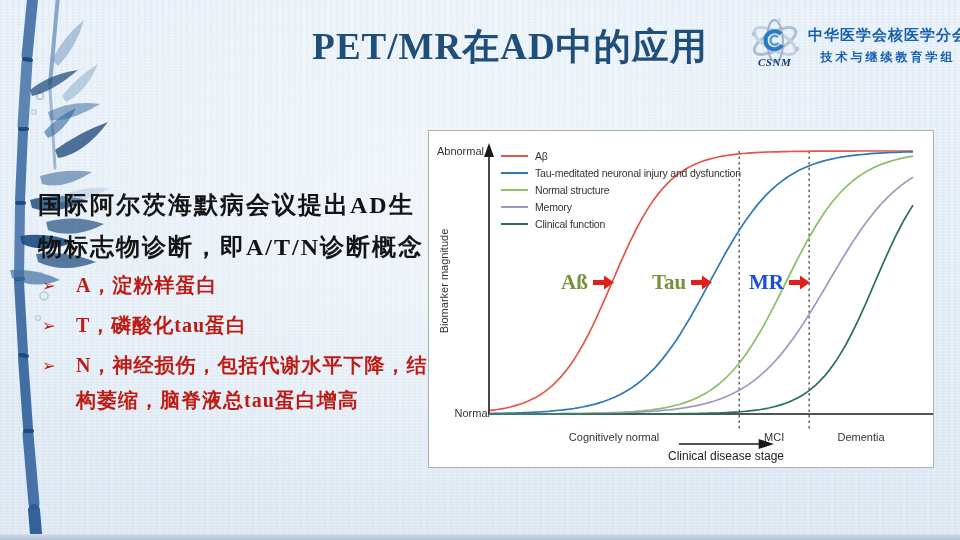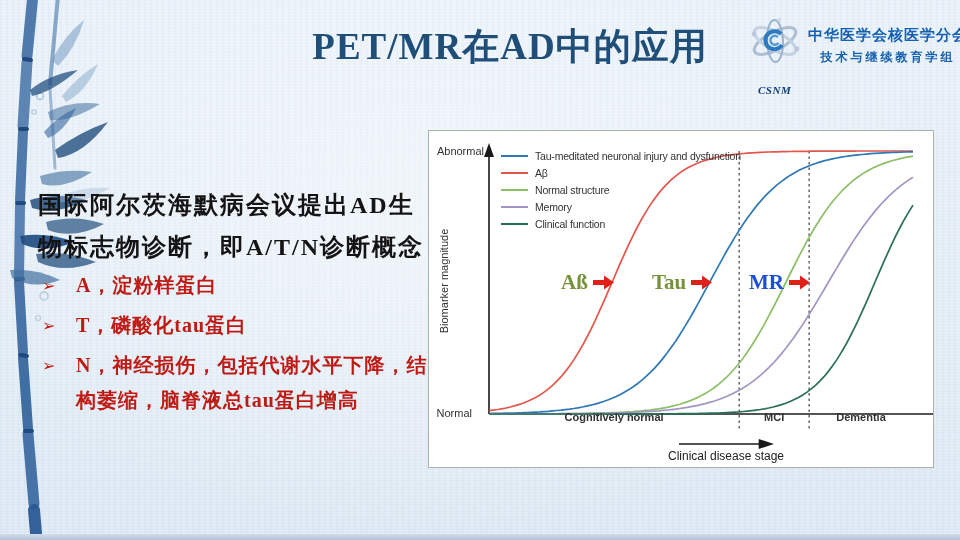--- a/index.html
+++ b/index.html
@@ -15,45 +15,45 @@
   .bottom-strip{position:absolute;left:0;bottom:0;width:960px;height:6px;
     background:linear-gradient(180deg,#cfdbe8,#b3c4d7);}
   
   .title{position:absolute;left:160px;top:22px;width:700px;text-align:center;
     font-family:"Liberation Serif",serif;font-weight:bold;font-size:37px;
     color:#1f4e79;letter-spacing:1px;}
   
   .logo{position:absolute;left:748px;top:14px;width:205px;height:58px;display:flex;align-items:flex-start;}
   .logo-badge{position:relative;width:56px;height:58px;flex:0 0 auto;}
   .logo-csnm{position:absolute;left:10px;top:42px;font-family:"Liberation Serif",serif;
-    font-style:italic;font-weight:bold;font-size:11px;color:#123f7c;letter-spacing:.5px;margin-top:28px;}
+    font-style:italic;font-weight:bold;font-size:11px;color:#123f7c;letter-spacing:.5px;}
   .logo-text{margin-left:4px;padding-top:12px;}
   .logo-line1{font-weight:bold;font-size:15px;color:#1660b0;letter-spacing:1px;white-space:nowrap;}
   .logo-line2{font-weight:bold;font-size:12px;color:#1660b0;letter-spacing:3px;margin-top:4px;text-align:center;white-space:nowrap;}
   
   .intro{position:absolute;left:38px;top:184px;width:400px;
     font-family:"Liberation Serif",serif;font-weight:bold;font-size:24px;color:#141414;
     letter-spacing:2px;line-height:42px;}
   .bullets{position:absolute;left:42px;top:268px;width:400px;list-style:none;margin:0;padding:0;}
   .bullets li{display:flex;margin-bottom:5px;}
   .bullet-marker{flex:0 0 34px;color:#bf1b15;font-size:16px;line-height:35px;font-family:"DejaVu Sans",sans-serif;}
   .bullet-text{flex:1;font-family:"Liberation Serif",serif;font-weight:bold;font-size:20px;
     color:#bf1b15;letter-spacing:1px;line-height:35px;}
   
   .chart-panel{position:absolute;left:428px;top:130px;width:506px;height:338px;
     background:#ffffff;border:1px solid #a7b5a8;box-sizing:border-box;}
   .chart-abs{position:absolute;color:#333;}
   .y-top-label{left:0;top:14px;width:55px;text-align:right;font-size:11px;}
-  .y-bottom-label{left:0;top:276px;width:43px;text-align:right;font-size:11px;}
+  .y-bottom-label{left:0;top:276px;width:61px;text-align:right;font-size:11px;}
   .ylabel{left:15px;top:150px;transform:translate(-50%,-50%) rotate(-90deg);font-size:11px;white-space:nowrap;}
   .legend{position:absolute;left:72px;top:16px;}
   .legend-row{display:flex;align-items:center;height:17px;}
   .legend-swatch{width:27px;height:0;border-top:2px solid #000;margin-right:7px;}
   .legend-label{font-size:10.5px;color:#333;white-space:nowrap;letter-spacing:-.2px;}
-  .stage-label{position:absolute;transform:translateX(-50%);font-size:11px;color:#333;top:280px;white-space:nowrap;font-weight:bold;}
+  .stage-label{position:absolute;transform:translateX(-50%);font-size:11px;color:#333;top:300px;white-space:nowrap;}
   .x-caption{position:absolute;left:297px;top:318px;transform:translateX(-50%);font-size:12px;color:#222;white-space:nowrap;}
   .annotation{position:absolute;display:flex;align-items:center;gap:5px;
     font-family:"Liberation Serif",serif;font-weight:bold;font-size:21px;}
 </style>
 </head>
 <body>
 
 <div class="slide">
 
   <svg width="120" height="540" viewBox="0 0 120 540" style="position:absolute;left:0;top:0">
@@ -154,26 +154,26 @@
         <path d="M60.0,283.0 L64.2,283.0 L68.5,283.0 L72.7,282.9 L77.0,282.9 L81.2,282.9 L85.4,282.9 L89.7,282.9 L93.9,282.9 L98.2,282.9 L102.4,282.9 L106.6,282.9 L110.9,282.9 L115.1,282.8 L119.4,282.8 L123.6,282.8 L127.8,282.8 L132.1,282.7 L136.3,282.7 L140.6,282.7 L144.8,282.6 L149.0,282.6 L153.3,282.6 L157.5,282.5 L161.8,282.4 L166.0,282.4 L170.2,282.3 L174.5,282.2 L178.7,282.1 L183.0,282.0 L187.2,281.9 L191.4,281.8 L195.7,281.7 L199.9,281.5 L204.2,281.3 L208.4,281.2 L212.6,280.9 L216.9,280.7 L221.1,280.4 L225.4,280.1 L229.6,279.8 L233.8,279.4 L238.1,279.0 L242.3,278.6 L246.6,278.1 L250.8,277.5 L255.0,276.9 L259.3,276.2 L263.5,275.4 L267.8,274.6 L272.0,273.6 L276.2,272.6 L280.5,271.4 L284.7,270.2 L289.0,268.8 L293.2,267.2 L297.4,265.5 L301.7,263.6 L305.9,261.5 L310.2,259.3 L314.4,256.8 L318.6,254.1 L322.9,251.1 L327.1,247.9 L331.4,244.4 L335.6,240.6 L339.8,236.6 L344.1,232.2 L348.3,227.6 L352.6,222.6 L356.8,217.3 L361.0,211.8 L365.3,205.9 L369.5,199.8 L373.8,193.4 L378.0,186.8 L382.2,180.0 L386.5,173.0 L390.7,165.9 L395.0,158.7 L399.2,151.5 L403.4,144.3 L407.7,137.1 L411.9,130.0 L416.2,123.0 L420.4,116.2 L424.6,109.6 L428.9,103.2 L433.1,97.1 L437.4,91.2 L441.6,85.7 L445.8,80.4 L450.1,75.4 L454.3,70.8 L458.6,66.4 L462.8,62.4 L467.0,58.6 L471.3,55.1 L475.5,51.9 L479.8,48.9 L484.0,46.2" stroke="#a395c3" stroke-width="1.7" fill="none"></path>
         <path d="M60.0,283.0 L64.2,283.0 L68.5,283.0 L72.7,283.0 L77.0,283.0 L81.2,283.0 L85.4,283.0 L89.7,283.0 L93.9,283.0 L98.2,283.0 L102.4,283.0 L106.6,283.0 L110.9,283.0 L115.1,283.0 L119.4,283.0 L123.6,283.0 L127.8,283.0 L132.1,283.0 L136.3,283.0 L140.6,283.0 L144.8,283.0 L149.0,283.0 L153.3,283.0 L157.5,283.0 L161.8,283.0 L166.0,283.0 L170.2,283.0 L174.5,283.0 L178.7,283.0 L183.0,283.0 L187.2,283.0 L191.4,283.0 L195.7,283.0 L199.9,283.0 L204.2,282.9 L208.4,282.9 L212.6,282.9 L216.9,282.9 L221.1,282.9 L225.4,282.9 L229.6,282.9 L233.8,282.9 L238.1,282.8 L242.3,282.8 L246.6,282.8 L250.8,282.7 L255.0,282.7 L259.3,282.6 L263.5,282.6 L267.8,282.5 L272.0,282.4 L276.2,282.3 L280.5,282.2 L284.7,282.1 L289.0,282.0 L293.2,281.8 L297.4,281.6 L301.7,281.4 L305.9,281.2 L310.2,280.9 L314.4,280.5 L318.6,280.1 L322.9,279.6 L327.1,279.1 L331.4,278.5 L335.6,277.8 L339.8,277.0 L344.1,276.0 L348.3,274.9 L352.6,273.6 L356.8,272.2 L361.0,270.5 L365.3,268.6 L369.5,266.4 L373.8,264.0 L378.0,261.1 L382.2,257.9 L386.5,254.3 L390.7,250.2 L395.0,245.7 L399.2,240.6 L403.4,235.0 L407.7,228.9 L411.9,222.1 L416.2,214.8 L420.4,207.0 L424.6,198.6 L428.9,189.8 L433.1,180.6 L437.4,171.1 L441.6,161.3 L445.8,151.5 L450.1,141.7 L454.3,131.9 L458.6,122.4 L462.8,113.2 L467.0,104.4 L471.3,96.0 L475.5,88.2 L479.8,80.9 L484.0,74.1" stroke="#2a6f58" stroke-width="1.7" fill="none"></path>
         <line x1="249.952" y1="313" x2="331.36" y2="313" stroke="#1a1a1a" stroke-width="1.6"></line>
         <polygon points="344.928,313 329.664,308 329.664,318" fill="#1a1a1a"></polygon>
       </svg>
     <div class="chart-abs y-top-label">Abnormal</div>
     <div class="chart-abs y-bottom-label">Normal</div>
     <div class="chart-abs ylabel">Biomarker magnitude</div>
     <div class="legend">
         <div class="legend-row">
+          <span class="legend-swatch" style="border-top-color: rgb(226, 87, 76);"></span>
+          <span class="legend-label">Aβ</span>
+        </div>
+        <div class="legend-row">
           <span class="legend-swatch" style="border-top-color: rgb(46, 120, 181);"></span>
           <span class="legend-label">Tau-meditated neuronal injury and dysfunction</span>
-        </div>
-        <div class="legend-row">
-          <span class="legend-swatch" style="border-top-color: rgb(226, 87, 76);"></span>
-          <span class="legend-label">Aβ</span>
         </div>
         <div class="legend-row">
           <span class="legend-swatch" style="border-top-color: rgb(140, 191, 104);"></span>
           <span class="legend-label">Normal structure</span>
         </div>
         <div class="legend-row">
           <span class="legend-swatch" style="border-top-color: rgb(163, 149, 195);"></span>
           <span class="legend-label">Memory</span>
         </div>
         <div class="legend-row">

